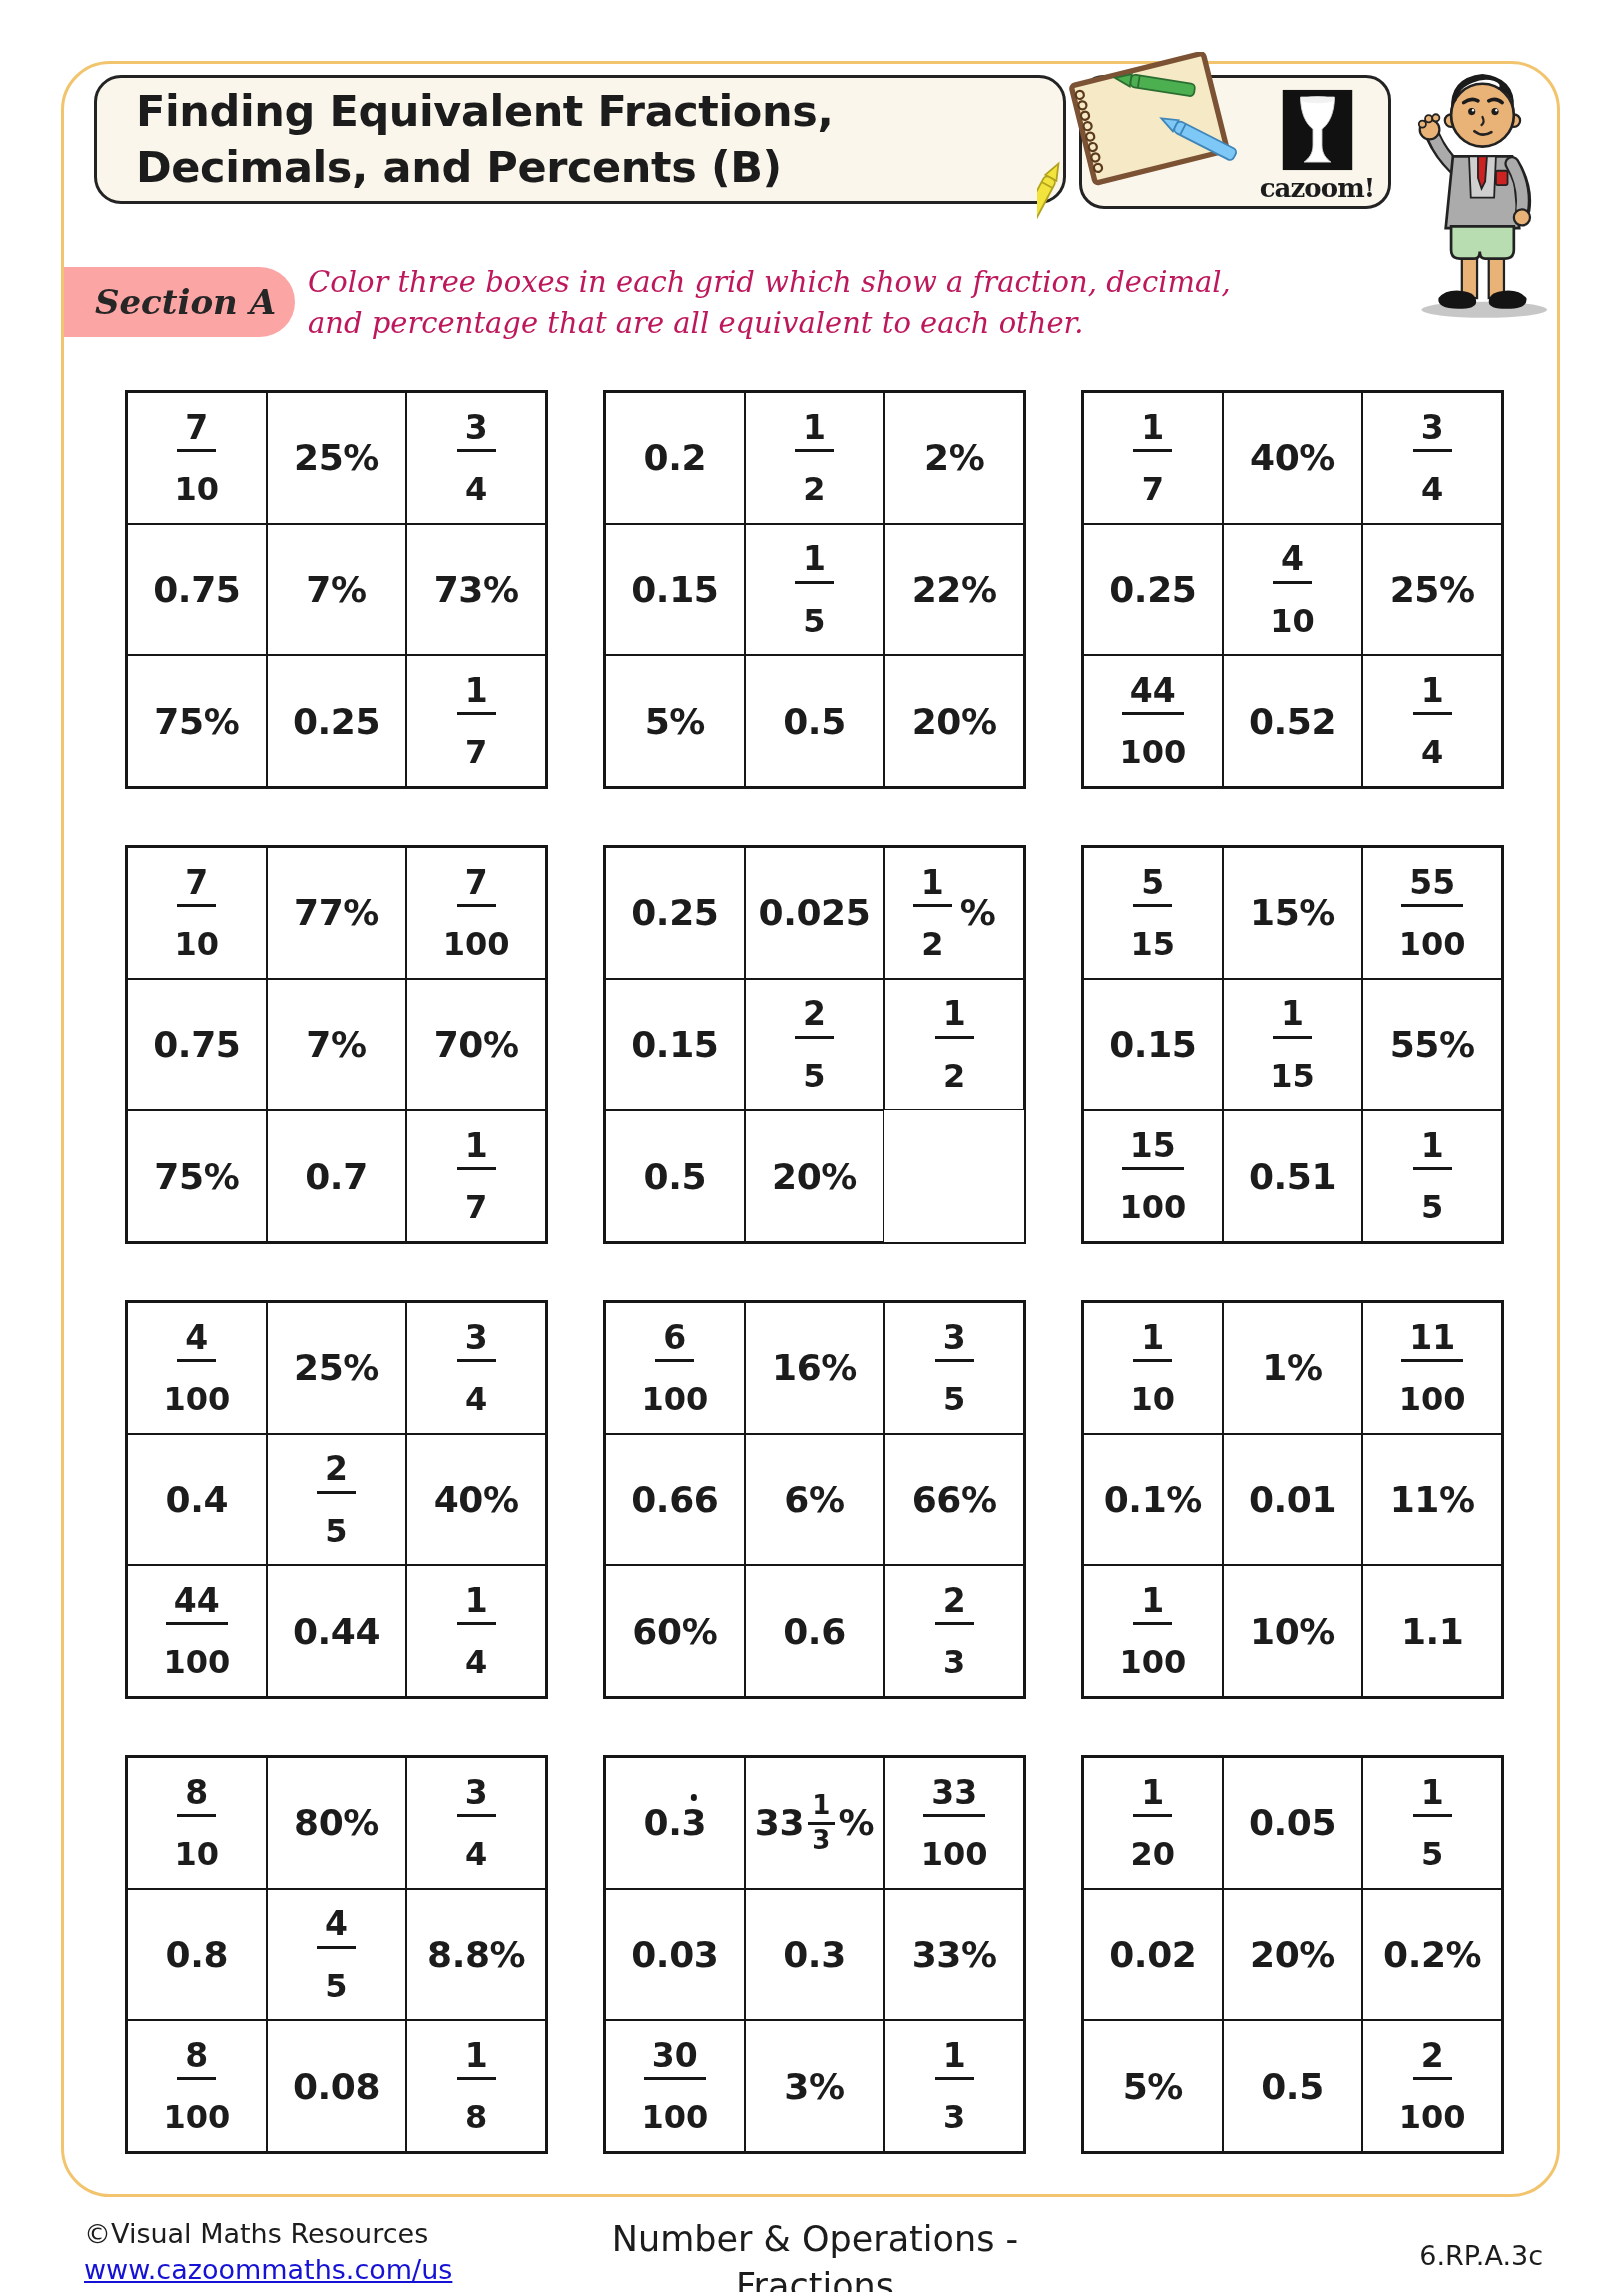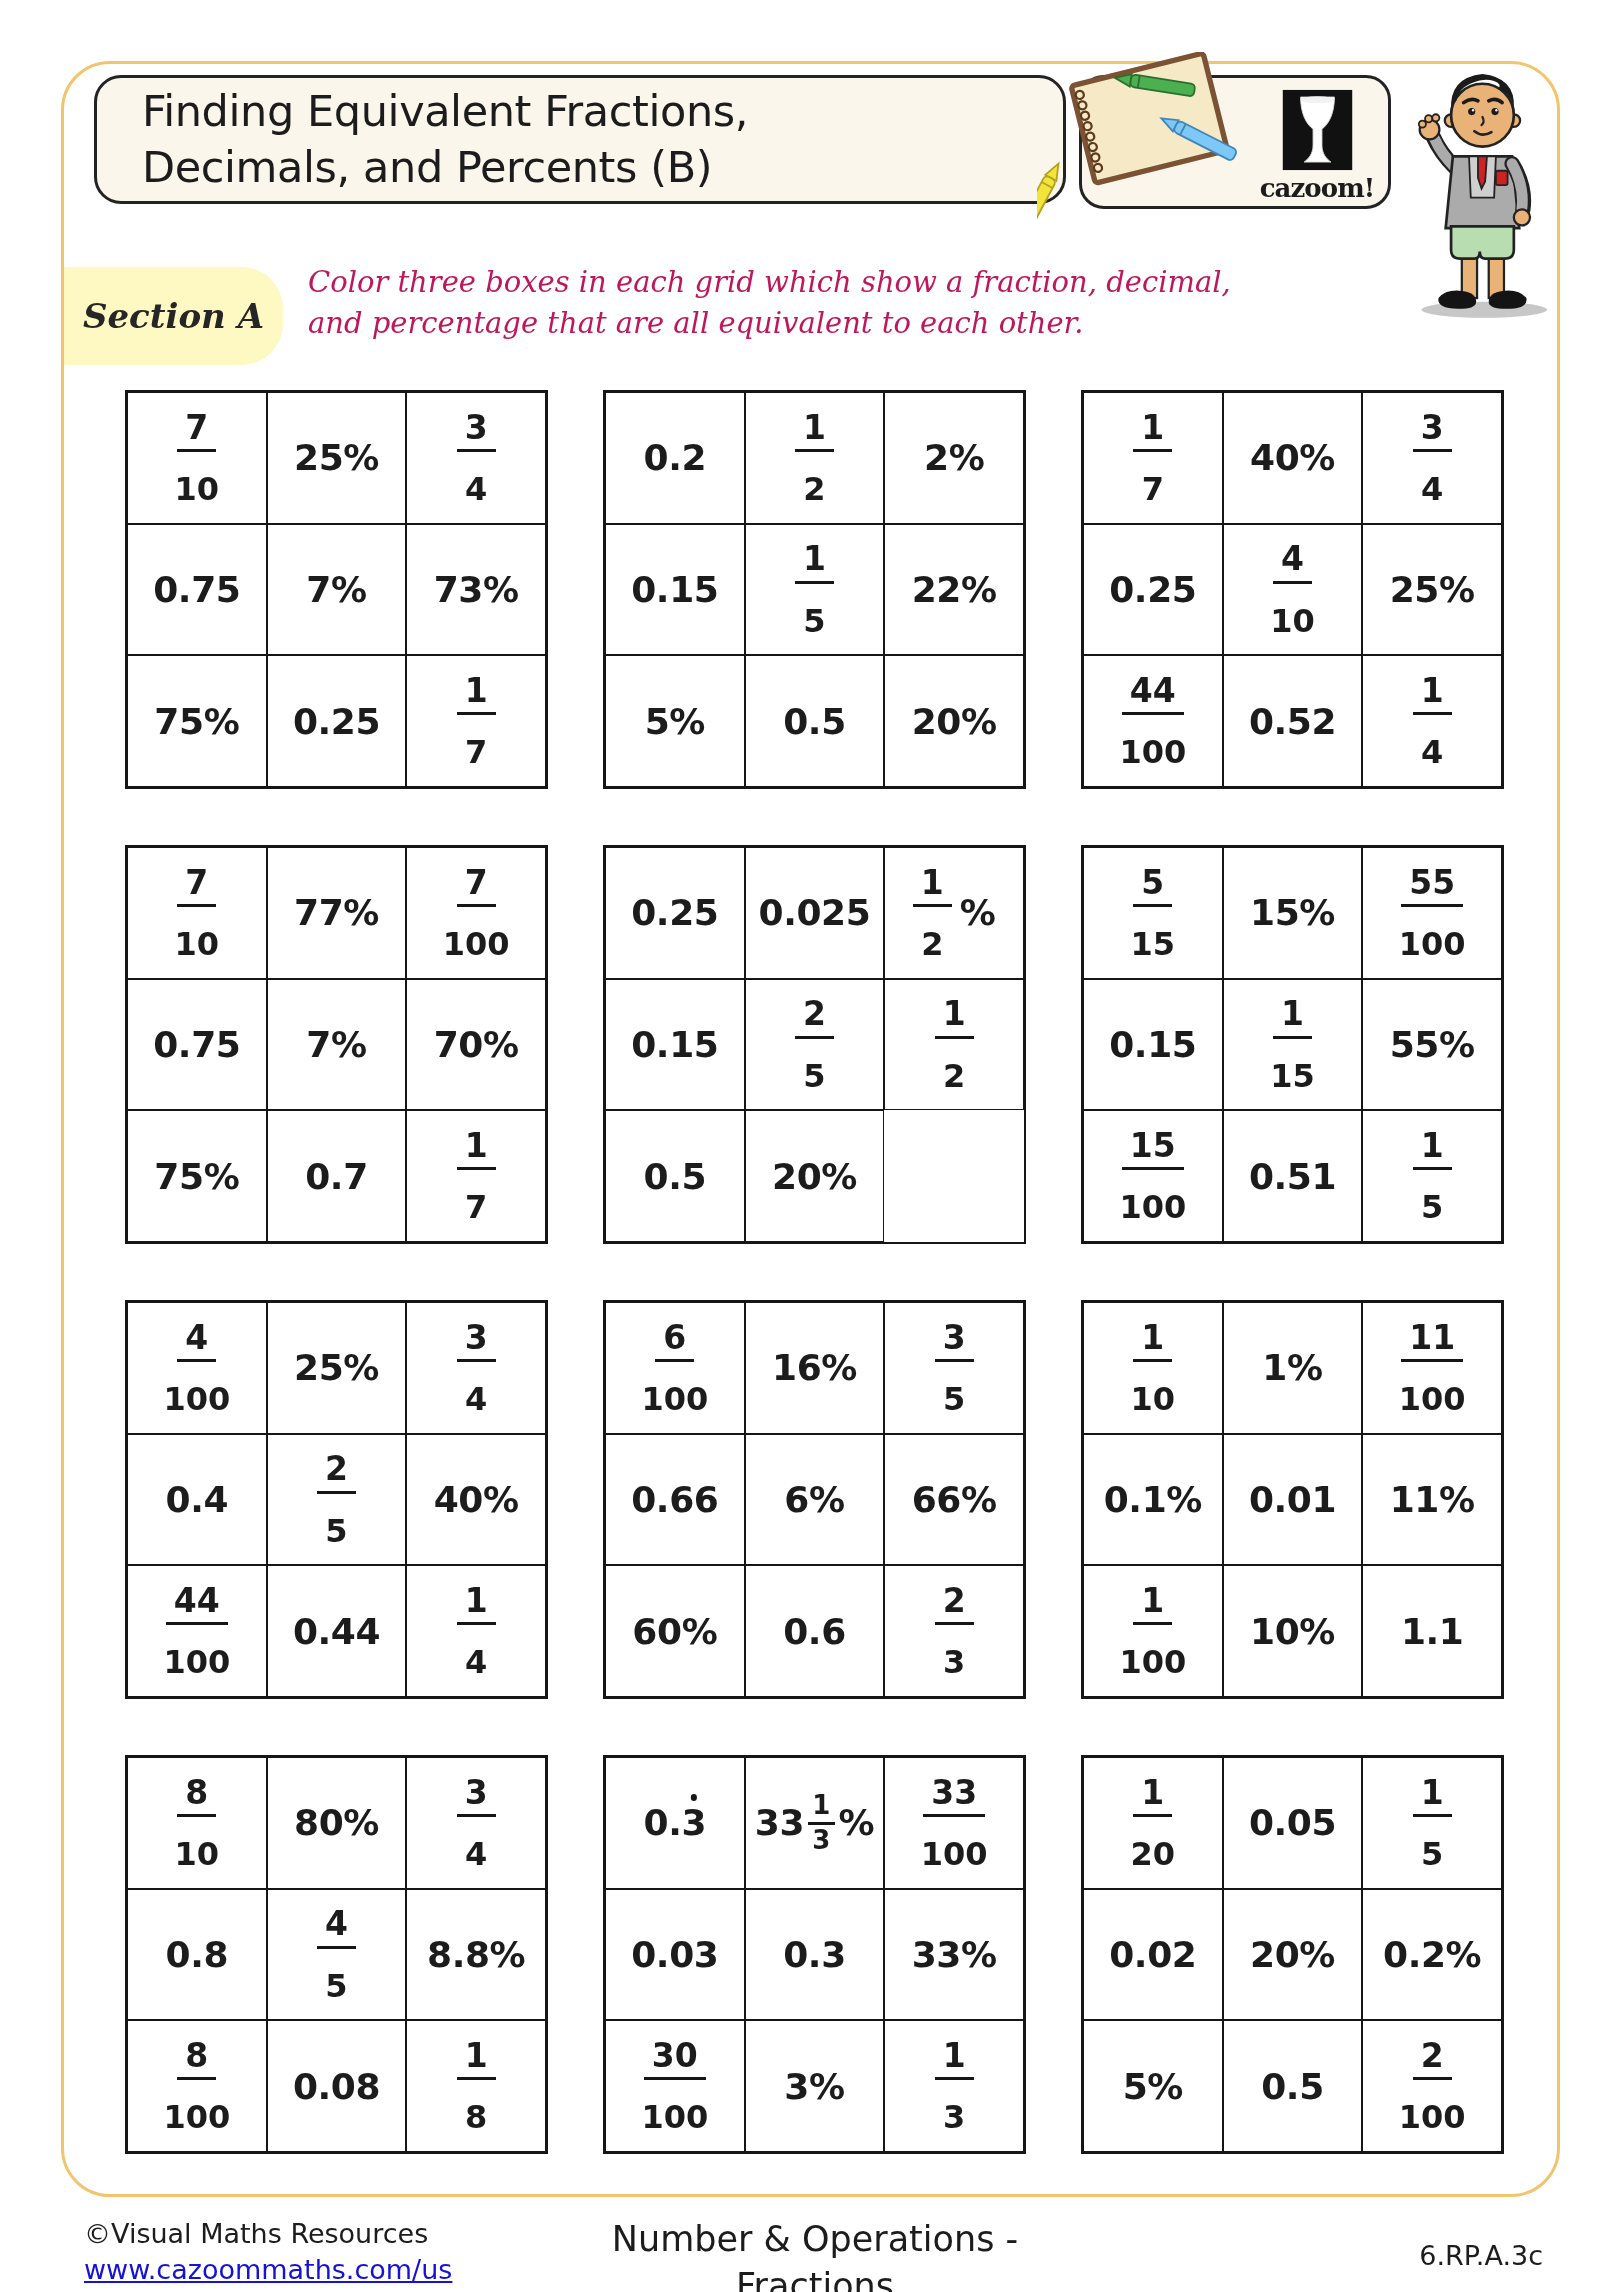--- a/index.html
+++ b/index.html
@@ -12,35 +12,35 @@
   .page-frame{
     position:absolute;left:61px;top:61px;width:1493px;height:2130px;
     border:3.6px solid #F2C46D;border-radius:49px;background:#fff;
   }
   
   .title-box{
     position:absolute;left:94px;top:75px;width:972px;height:129px;
     background:#FAF6EB;border:3.1px solid #232323;border-radius:27px;
     display:flex;flex-direction:column;justify-content:center;padding-left:39px;box-sizing:border-box;
   }
-  .title-line{font-size:43px;font-weight:400;line-height:1.28;letter-spacing:-0.4px;margin-left:6px;}
+  .title-line{font-size:43px;font-weight:700;line-height:1.28;letter-spacing:-0.4px;}
   
   .logo-box{
     position:absolute;left:1079px;top:75px;width:312px;height:134px;
     background:#FAF6EB;border:3.1px solid #232323;border-radius:25px;box-sizing:border-box;
   }
   .notebook-wrap{position:absolute;left:1037px;top:52px;width:224px;height:188px;pointer-events:none;}
   .cazoom-mark{position:absolute;left:1250px;top:88px;width:134px;height:116px;text-align:center;}
   .cazoom-text{font-family:"DejaVu Serif","Liberation Serif",serif;font-weight:700;font-size:26px;letter-spacing:-0.9px;margin-top:-1.8px;}
   .boy-wrap{position:absolute;left:1399px;top:47px;width:166px;height:278px;}
   
   .section-label{
-    position:absolute;left:64px;top:267px;width:219px;height:98px;
-    background:#fef9c3;border-radius:0 41px 41px 0;
-    display:flex;align-items:center;justify-content:center;
+    position:absolute;left:64px;top:267px;width:219px;height:70px;
+    background:#fca5a5;border-radius:0 41px 41px 0;
+    display:flex;align-items:center;justify-content:center;padding-left:12px;
   }
   .section-label span{
     font-family:"DejaVu Serif","Liberation Serif",serif;font-style:italic;font-weight:700;font-size:34px;color:#262626;
   }
   .instruction{
     position:absolute;left:308px;top:262px;width:1003px;
     font-family:"DejaVu Serif","Liberation Serif",serif;font-style:italic;
     font-size:29px;line-height:1.42;color:#be185d;
   }
   

